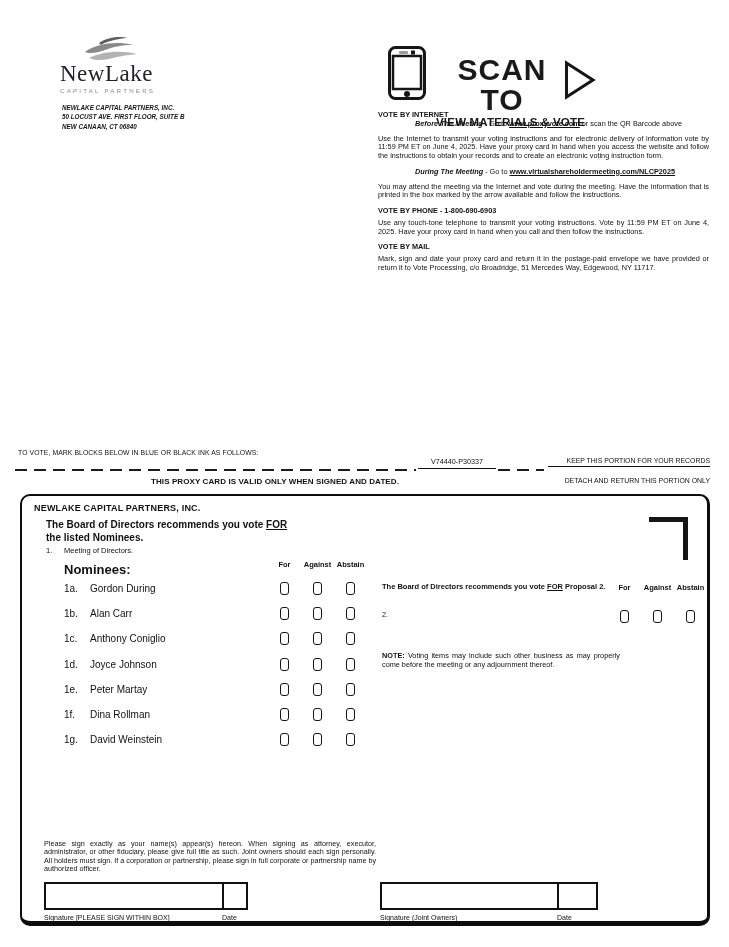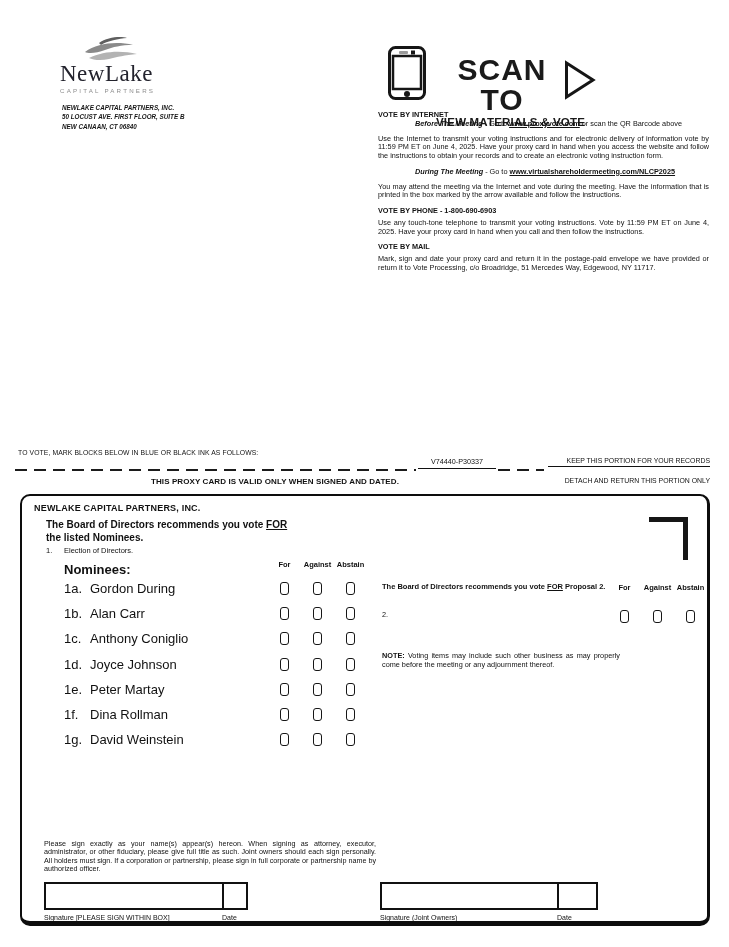--- a/index.html
+++ b/index.html
@@ -52,21 +52,21 @@
   .p1-recommend{left:24px;top:22px;width:244px;font-size:10px;font-weight:bold;line-height:1.3;}
   .u{text-decoration:underline;}
   .p1-item{left:24px;top:50px;font-size:7.5px;}
   .p1-item .num{display:inline-block;width:18px;}
   .p1-nominees-label{left:42px;top:66px;font-size:13px;font-weight:bold;}
 
   .p1-table{left:42px;top:64px;width:303px;}
   .hdr-row{display:flex;height:16px;font-size:7.5px;font-weight:bold;}
   .hdr-row .spacer{width:204px;}
   .col-cell{width:33px;text-align:center;}
-  .nom-row{display:flex;align-items:center;height:25.2px;font-size:13px;}
+  .nom-row{display:flex;align-items:center;height:25.2px;font-size:10px;}
   .n-id{width:26px;}
   .n-name{width:178px;}
   .cb-cell{width:33px;display:flex;justify-content:center;}
   .cb{width:9px;height:13px;border:1.7px solid #161616;border-radius:3px;box-sizing:border-box;background:#fff;cursor:pointer;}
 
   .p2-recommend{left:360px;top:86px;width:240px;font-size:7.5px;font-weight:bold;line-height:1.3;}
   .p2-header{left:586px;top:87px;display:flex;font-size:7.5px;font-weight:bold;}
   .p2-cbs{left:586px;top:114px;display:flex;}
   .p2-num{left:360px;top:114px;font-size:7.3px;}
   .p2-text{left:378px;top:114px;width:204px;font-size:7.3px;line-height:1.2;text-align:justify;}
@@ -143,21 +143,21 @@
   <div class="abs dashes dash2"></div>
   <div class="abs keep">KEEP THIS PORTION FOR YOUR RECORDS</div>
   <div class="abs valid">THIS PROXY CARD IS VALID ONLY WHEN SIGNED AND DATED.</div>
   <div class="abs detach-note">DETACH AND RETURN THIS PORTION ONLY</div>
 
   <div class="abs card">
     <div class="abs card-company">NEWLAKE CAPITAL PARTNERS, INC.</div>
     <div class="abs corner"></div>
 
     <div class="abs p1-recommend"><span>The Board of Directors recommends you vote </span><span class="u">FOR</span><span> the listed Nominees.</span></div>
-    <div class="abs p1-item"><span class="num">1.</span><span>Election of Directors.</span></div>
+    <div class="abs p1-item"><span class="num">1.</span><span>Meeting of Directors.</span></div>
     <div class="abs p1-nominees-label">Nominees:</div>
 
     <div class="abs p1-table">
       <div class="hdr-row">
         <span class="spacer"></span>
         <span class="col-cell">For</span>
         <span class="col-cell">Against</span>
         <span class="col-cell">Abstain</span>
       </div>
       <div class="nom-row">

